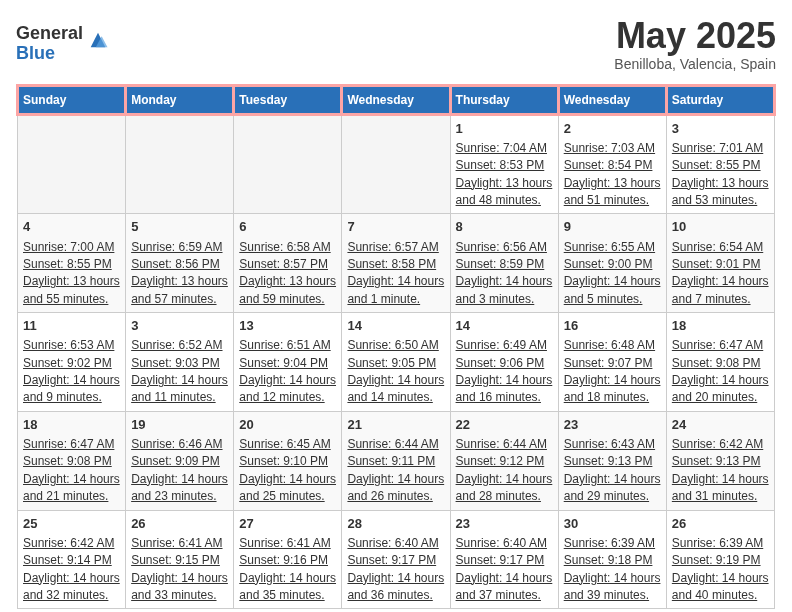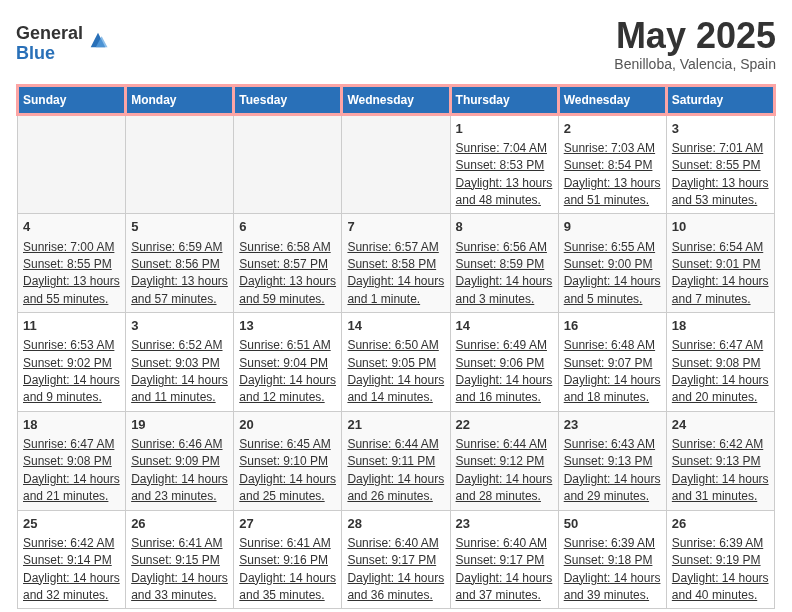--- a/index.html
+++ b/index.html
@@ -255,21 +255,21 @@
         </td>
         <td class="filled">
           <span class="day-num">28</span>
           <div class="day-info">Sunrise: 6:40 AM<br>Sunset: 9:17 PM<br>Daylight: 14 hours and 36 minutes.</div>
         </td>
         <td class="filled">
           <span class="day-num">23</span>
           <div class="day-info">Sunrise: 6:40 AM<br>Sunset: 9:17 PM<br>Daylight: 14 hours and 37 minutes.</div>
         </td>
         <td class="filled">
-          <span class="day-num">50</span>
+          <span class="day-num">30</span>
           <div class="day-info">Sunrise: 6:39 AM<br>Sunset: 9:18 PM<br>Daylight: 14 hours and 39 minutes.</div>
         </td>
         <td class="filled">
           <span class="day-num">26</span>
           <div class="day-info">Sunrise: 6:39 AM<br>Sunset: 9:19 PM<br>Daylight: 14 hours and 40 minutes.</div>
         </td>
       </tr>
     </tbody>
 </table>
 

